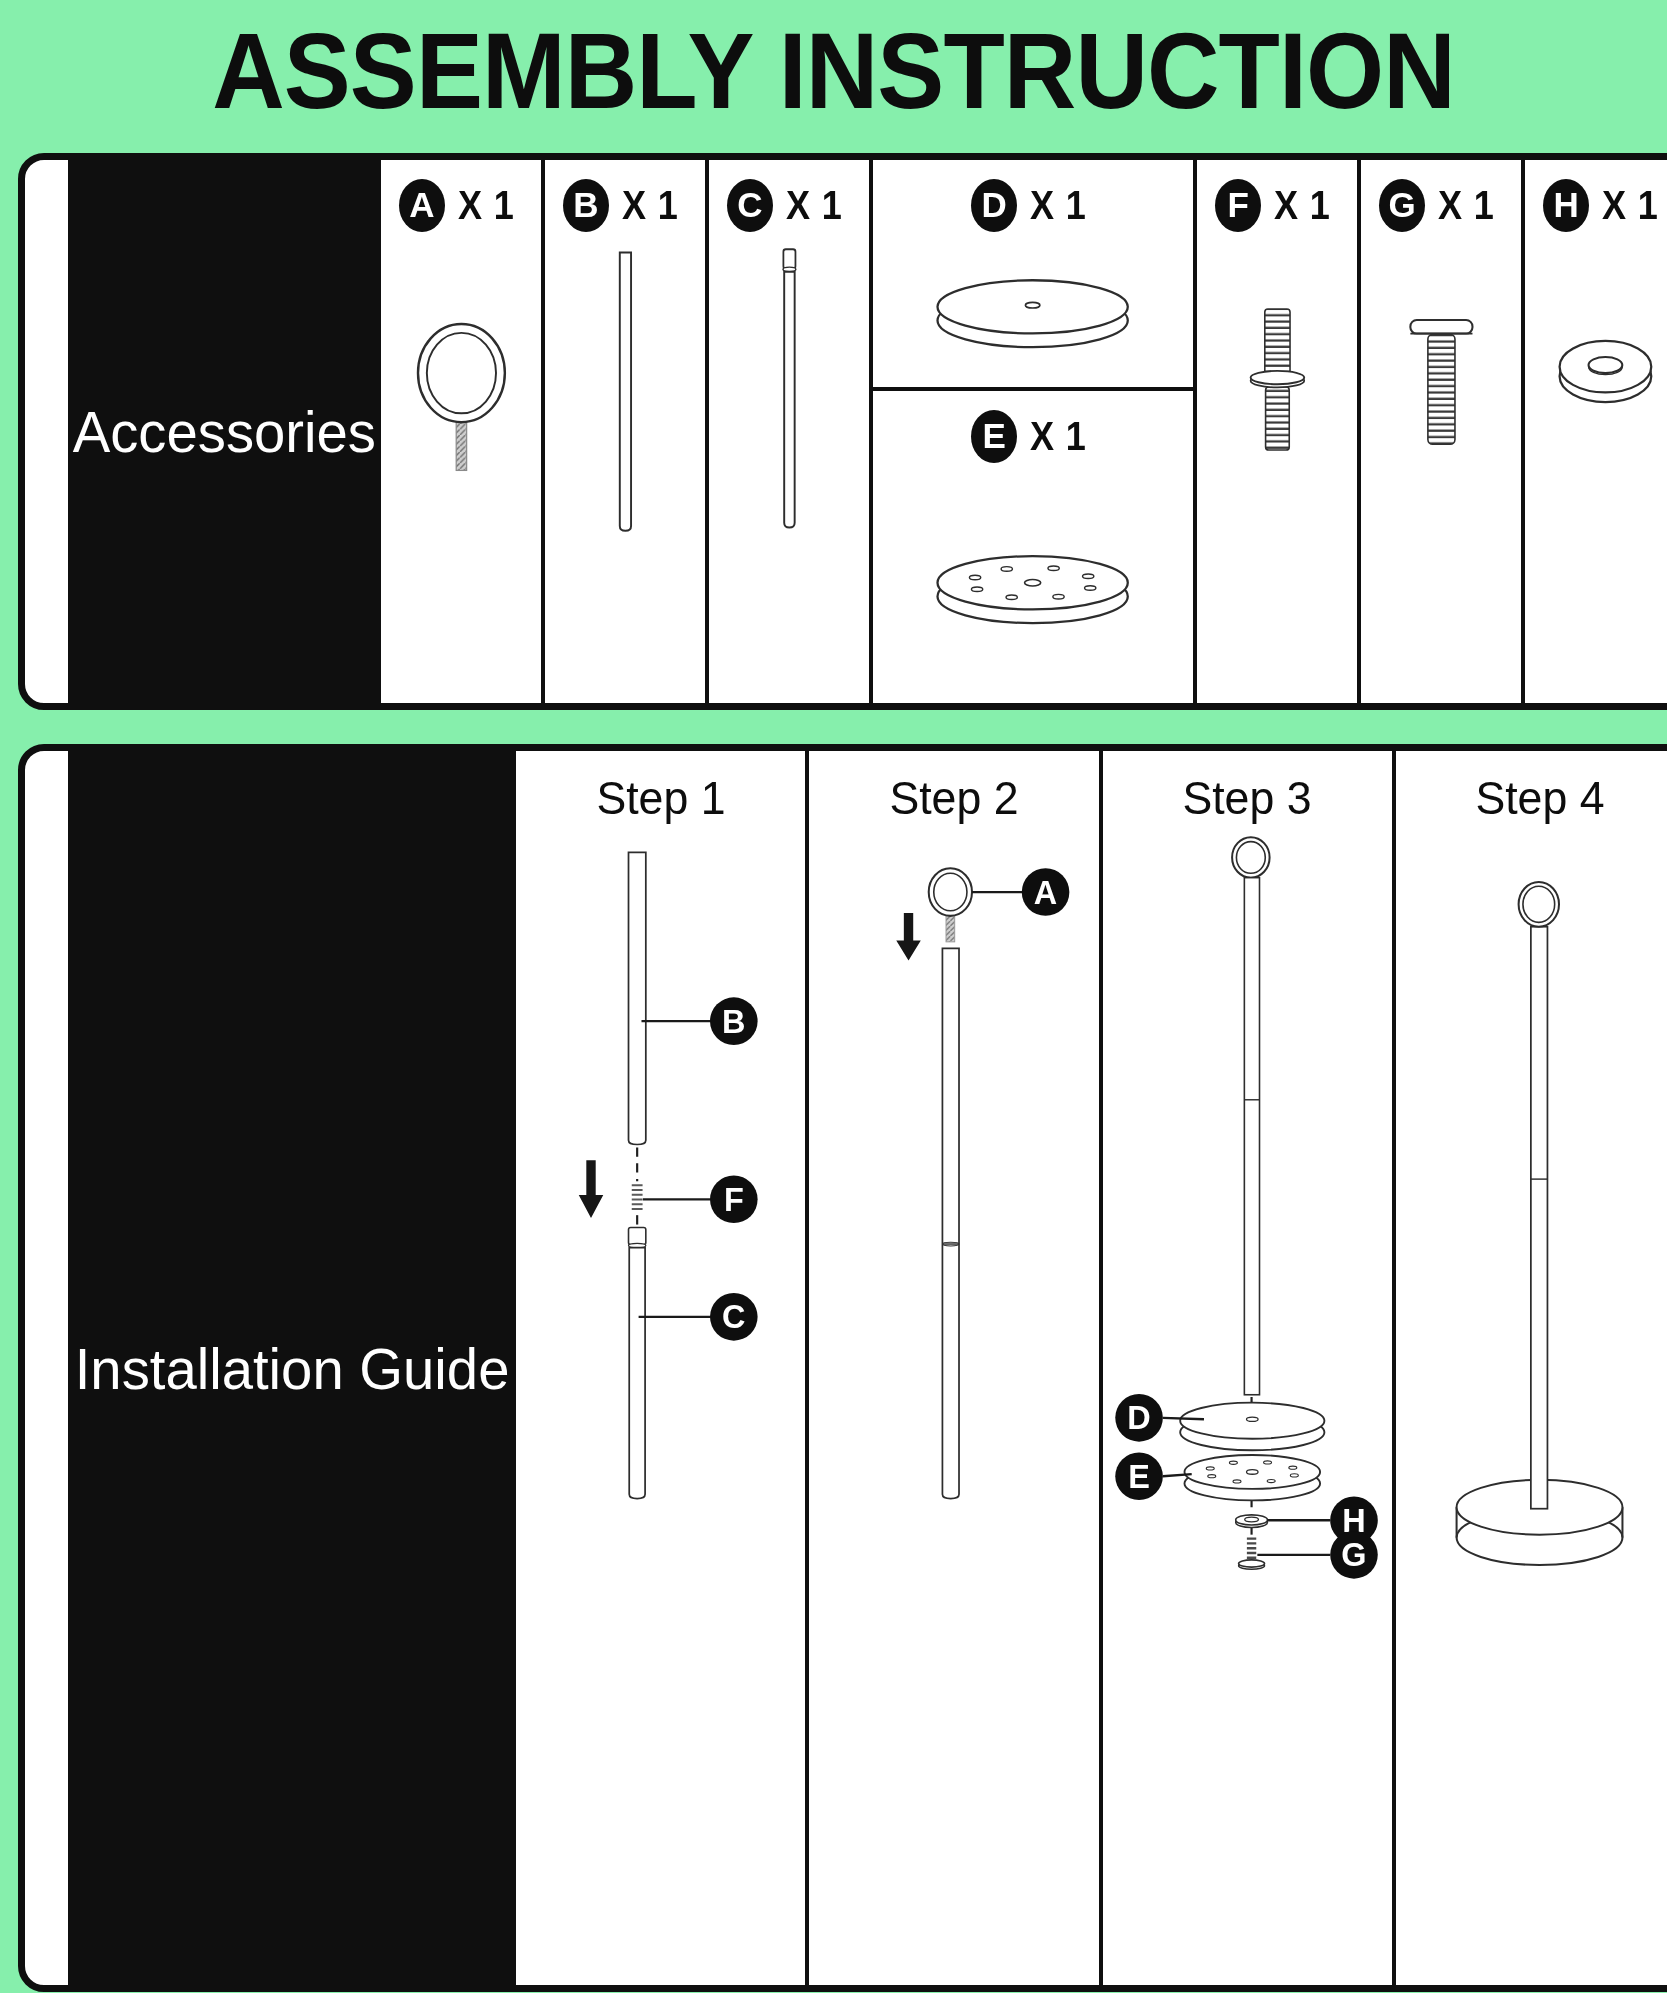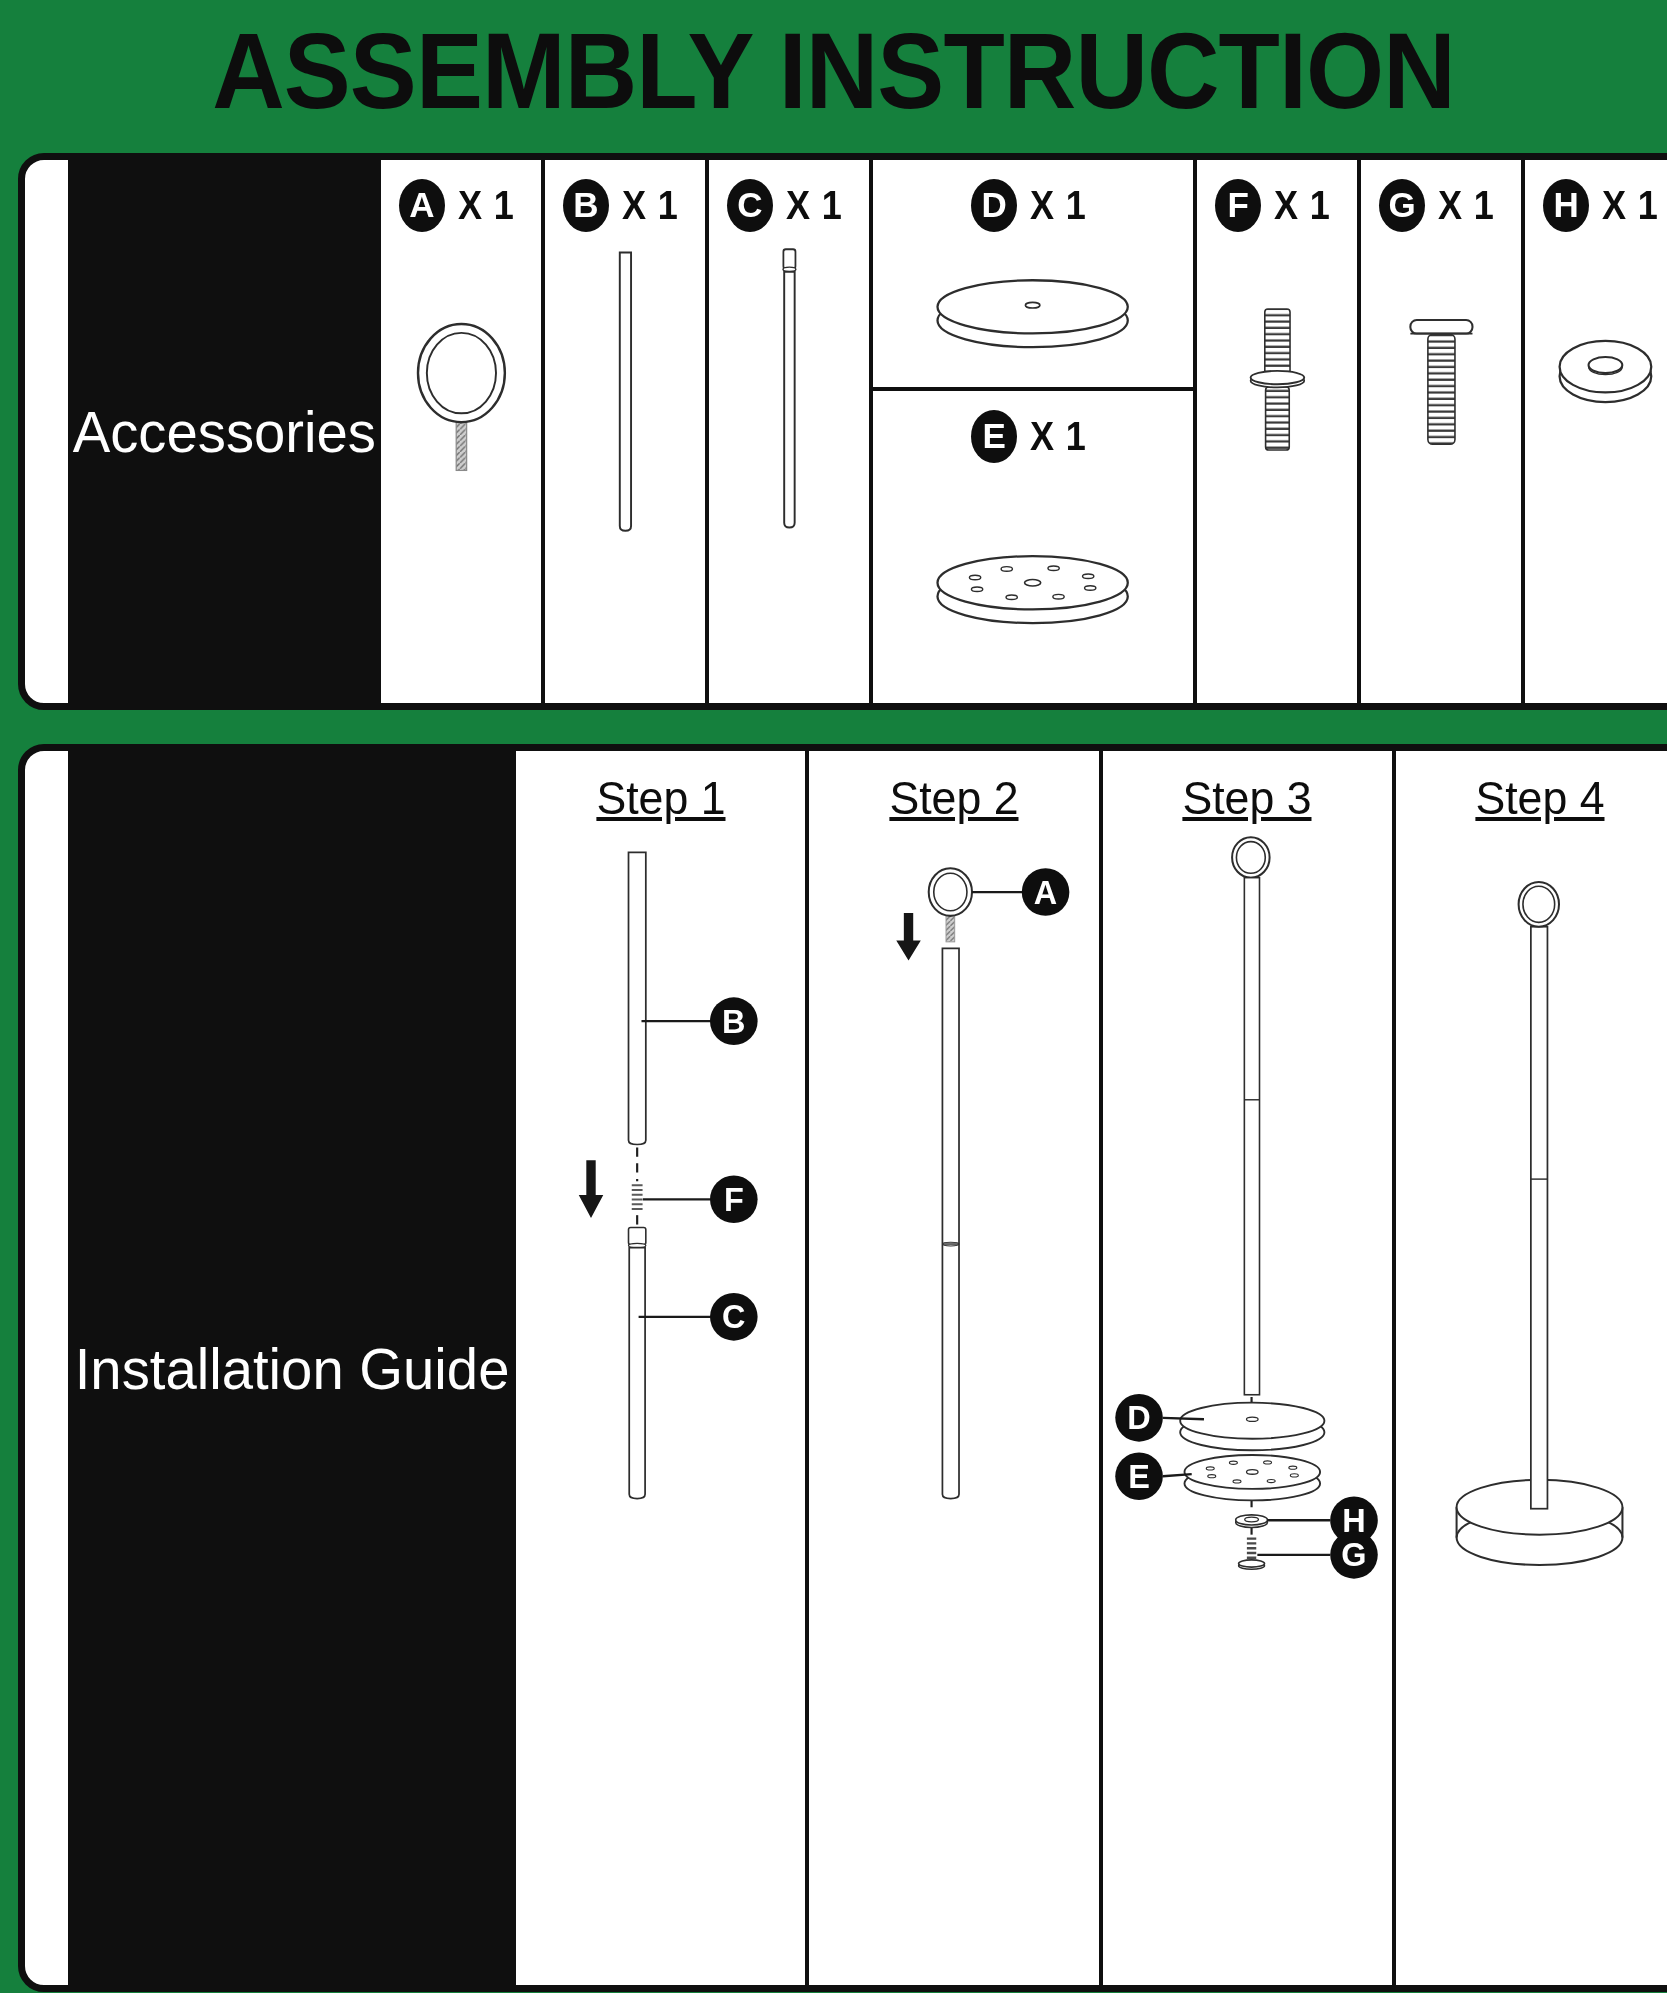--- a/index.html
+++ b/index.html
@@ -1,16 +1,16 @@
 <!DOCTYPE html>
 <html><head>
 <meta charset="utf-8">
 <style>
   html,body{margin:0;padding:0;background:#fff;}
-  .page{position:relative;width:1667px;height:1993px;background:#15803d;overflow:hidden;
+  .page{position:relative;width:1667px;height:1993px;background:#86efac;overflow:hidden;
         font-family:"Liberation Sans",sans-serif;color:#0d0d0d;}
   .title{position:absolute;top:8px;left:0;width:100%;text-align:center;
          font-size:108px;font-weight:bold;letter-spacing:-1px;
          transform:scaleX(0.93);transform-origin:center;white-space:nowrap;}
   .panel{position:absolute;left:18px;width:1617px;border:7px solid #0f0f0f;
          border-radius:26px;overflow:hidden;background:#fff;display:flex;flex-direction:row;padding-left:43px;}
   .panel-acc{top:153px;height:543px;}
   .panel-guide{top:737px;height:1234px;margin-top:7px;}
   .panel-header{background:#0f0f0f;color:#fff;text-align:center;flex:0 0 86px;
                 display:flex;align-items:center;justify-content:center;}
@@ -23,21 +23,21 @@
   .badge{width:46px;height:53px;border-radius:50%;background:#0e0e0e;color:#fff;
          display:flex;align-items:center;justify-content:center;
          font-size:35px;font-weight:bold;flex:0 0 auto;}
   .qty{font-size:41px;font-weight:bold;letter-spacing:1px;display:inline-block;
        transform:scaleX(0.88);transform-origin:left center;white-space:nowrap;}
   .acc-draw{flex:1;width:100%;min-height:0;}
   .acc-draw svg{width:100%;height:100%;}
   .subcell{width:100%;display:flex;flex-direction:column;align-items:center;}
   .subcell-d{flex:0 0 227px;border-bottom:4px solid #0f0f0f;}
   .subcell-e{flex:1;}
-  .step-label{flex:0 0 74px;display:flex;align-items:flex-end;text-decoration:underline;}
+  .step-label{flex:0 0 74px;display:flex;align-items:flex-end;}
   .step-label span{font-size:47px;transform:scaleX(0.95);display:inline-block;white-space:nowrap;}
   .step-draw{flex:1;width:100%;min-height:0;}
   .step-draw svg{width:100%;height:100%;}
   svg text.co{font-family:"Liberation Sans",sans-serif;font-size:45px;font-weight:bold;fill:#fff;}
 </style>
 </head>
 <body>
 
 <svg width="0" height="0" style="position:absolute" aria-hidden="true">
   <defs>

